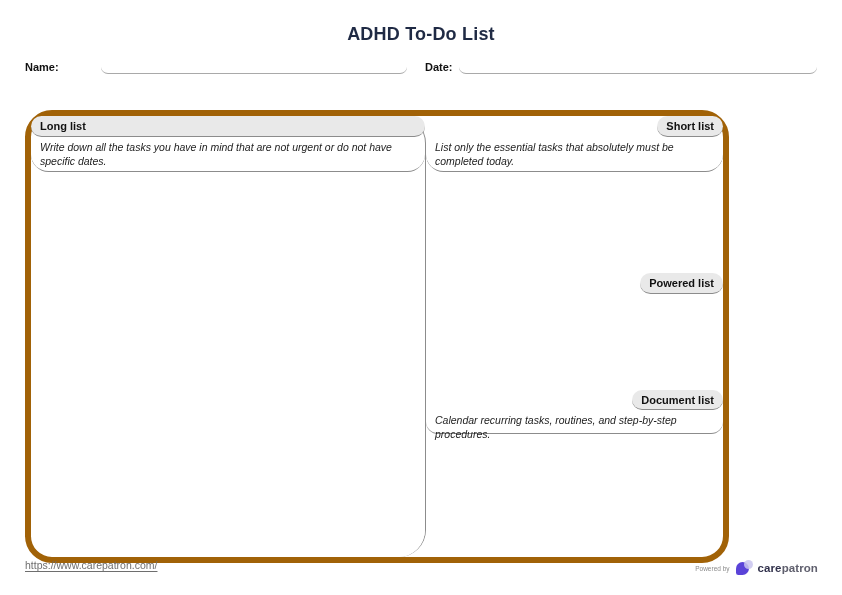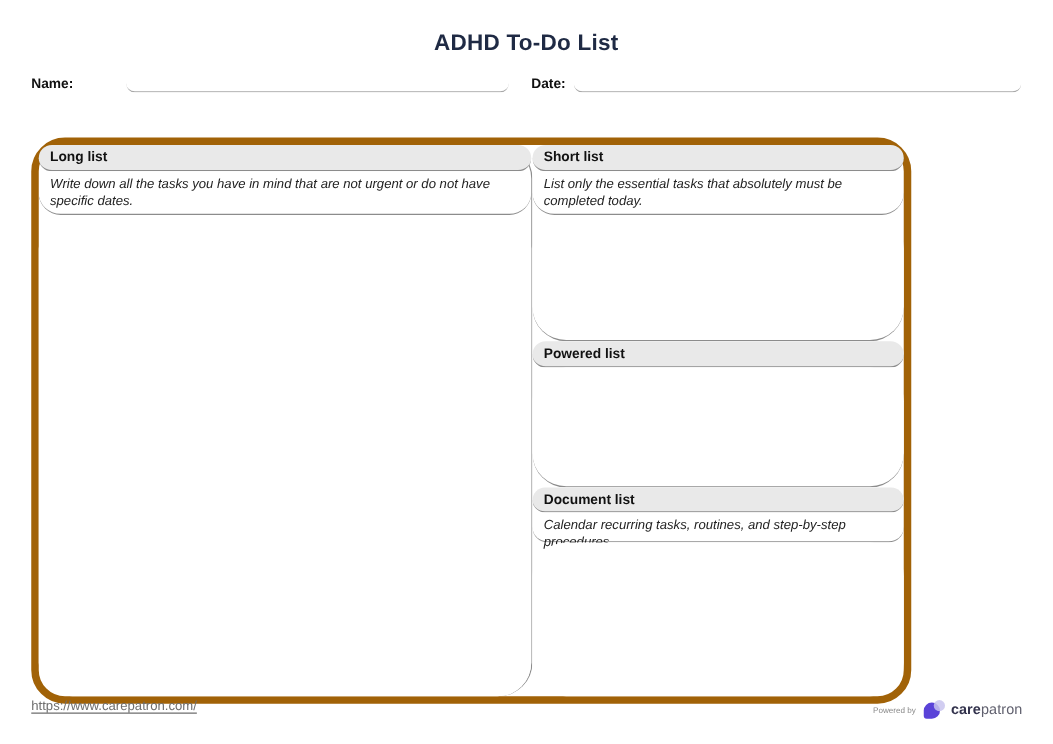--- a/index.html
+++ b/index.html
@@ -64,21 +64,21 @@
     top: 90px;
     width: 704px;
     height: 453px;
     display: flex;
     border: 6px solid #a16207;
     background: #ffffff;
     margin-top: 20px;
   }
   .col { display: flex; flex-direction: column; }
   .col-left  { width: 395px; border-right: 1px solid #8c8c8c; }
-  .col-right { flex: 1; }
+  .col-right { flex: 1; align-items: flex-end; }
 
   .cell { border-bottom: 1px solid #8c8c8c; }
   .cell:last-child { border-bottom: none; }
 
   .cell-header {
     height: 21px;
     background: #e9e9e9;
     display: flex;
     align-items: center;
     padding: 0 9px;
@@ -148,21 +148,21 @@
     position: absolute;
     left: 8px;
     top: 0;
     width: 9px;
     height: 9px;
     background: rgba(201, 196, 239, 0.85);
     border-radius: 50%;
   }
   .brand-word { font-size: 11.5px; letter-spacing: 0.1px; }
   .brand-care   { font-weight: bold; color: #33334d; }
-  .brand-patron { font-weight: normal; color: #60606e; }
+  .brand-patron { font-weight: bold; color: #60606e; }
 </style>
 </head>
 <body>
 
 <div class="page">
 
   <div class="doc-title">ADHD To-Do List</div>
 
   <div class="field-row">
     <div class="field field-name">

